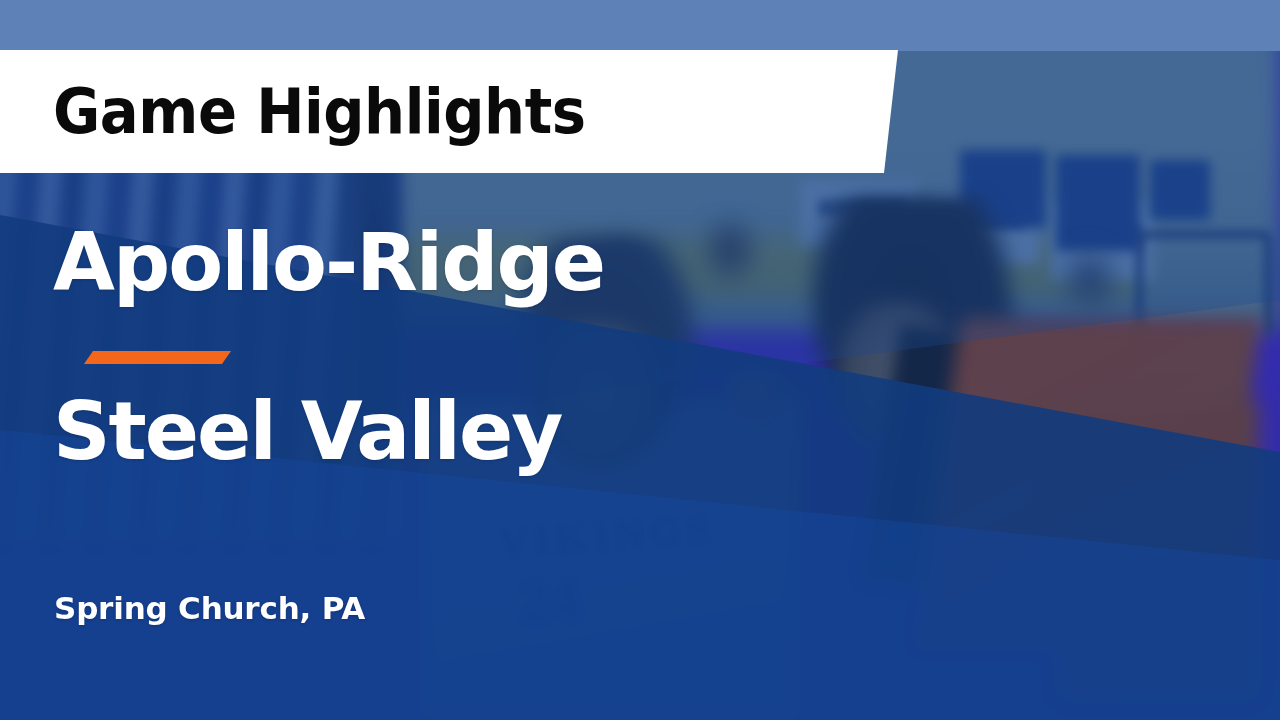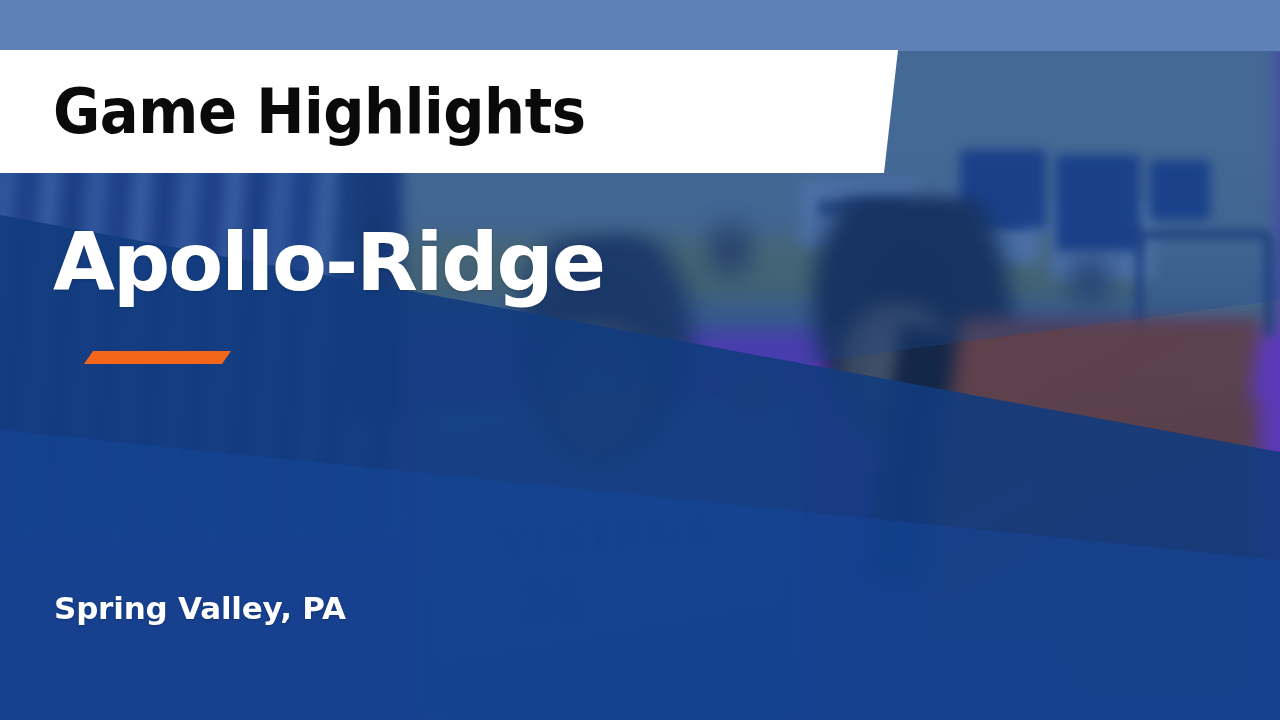--- a/index.html
+++ b/index.html
@@ -6,21 +6,21 @@
     margin: 0;
     padding: 0;
     background: #000;
   }
   #stage {
     position: relative;
     width: 1280px;
     height: 720px;
     overflow: hidden;
     font-family: "Liberation Sans", sans-serif;
-    background: #d946ef;
+    background: #6d28d9;
   }
 
   
   .photo {
     position: absolute;
     inset: 0;
     overflow: hidden;
   }
   .photo-layer { position: absolute; }
 
@@ -347,18 +347,19 @@
 
   <div class="headline-banner">
     <div class="headline-text">Game Highlights</div>
   </div>
 
   <div class="content">
     <div class="team team-home">Apollo-Ridge</div>
 
     <div class="divider"></div>
 
-
-
-    <div class="meta meta-place">Spring Valley, PA</div>
+    <div class="team team-away">Steel Valley</div>
+
+
+    <div class="meta meta-place">Spring Church, PA</div>
   </div>
 
 </div>
 
 </body></html>

